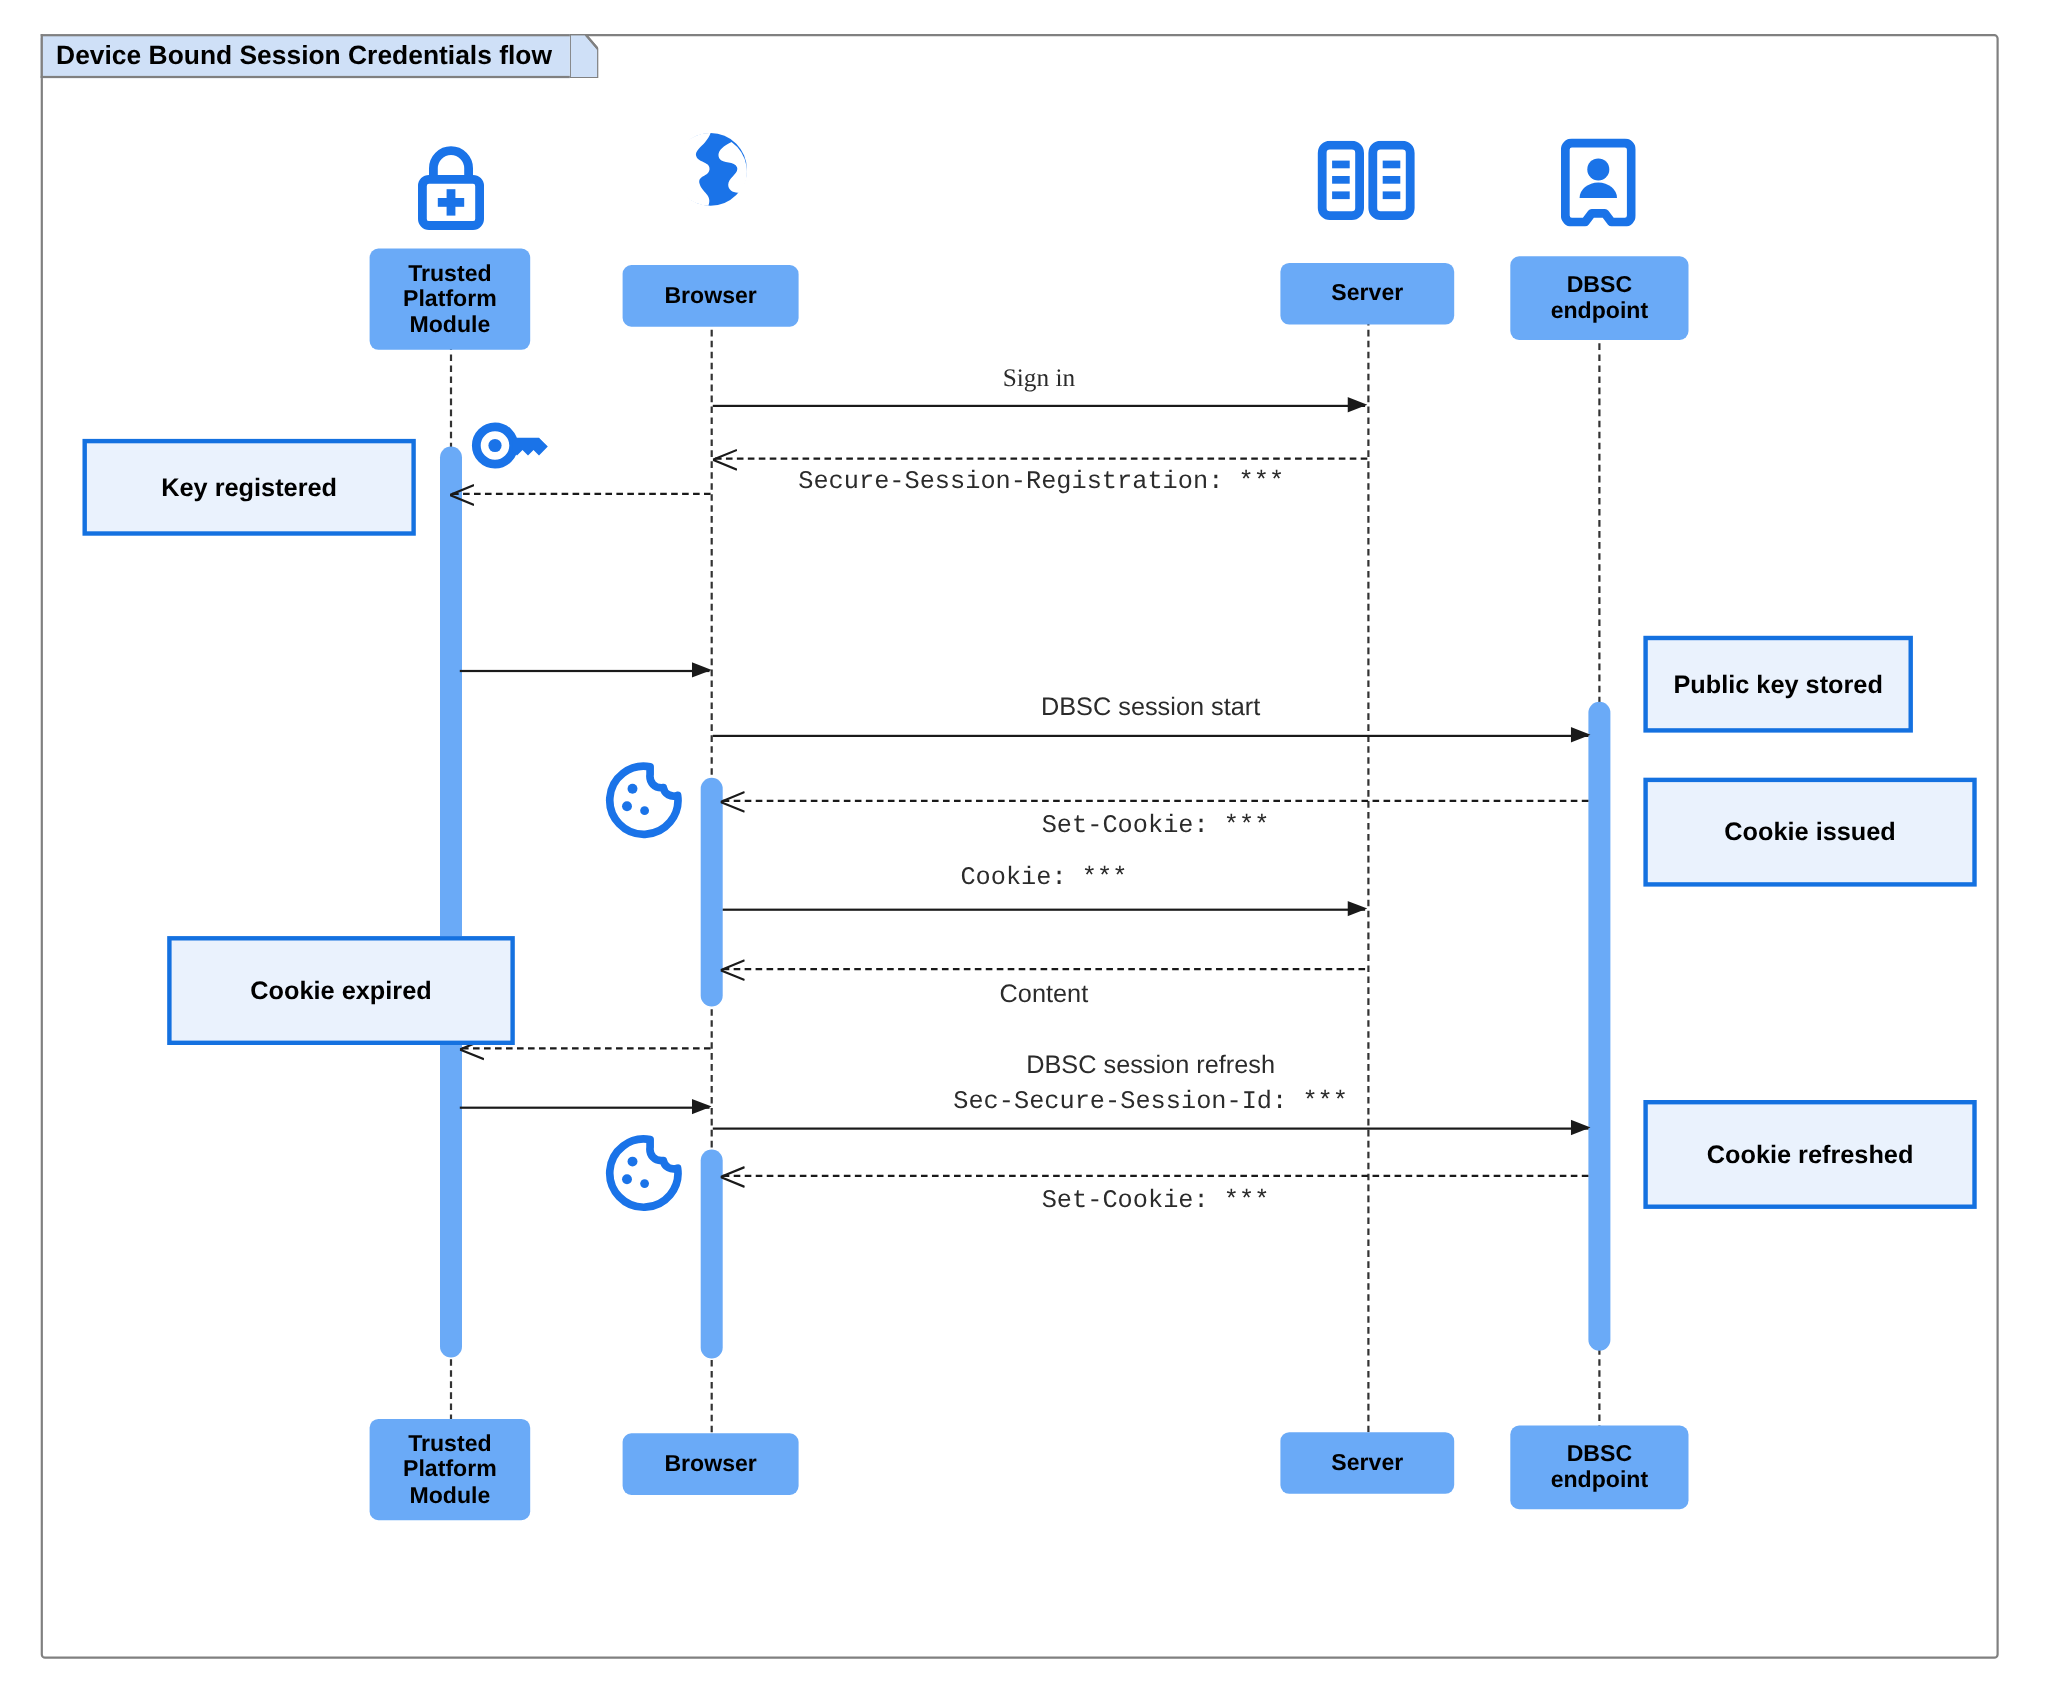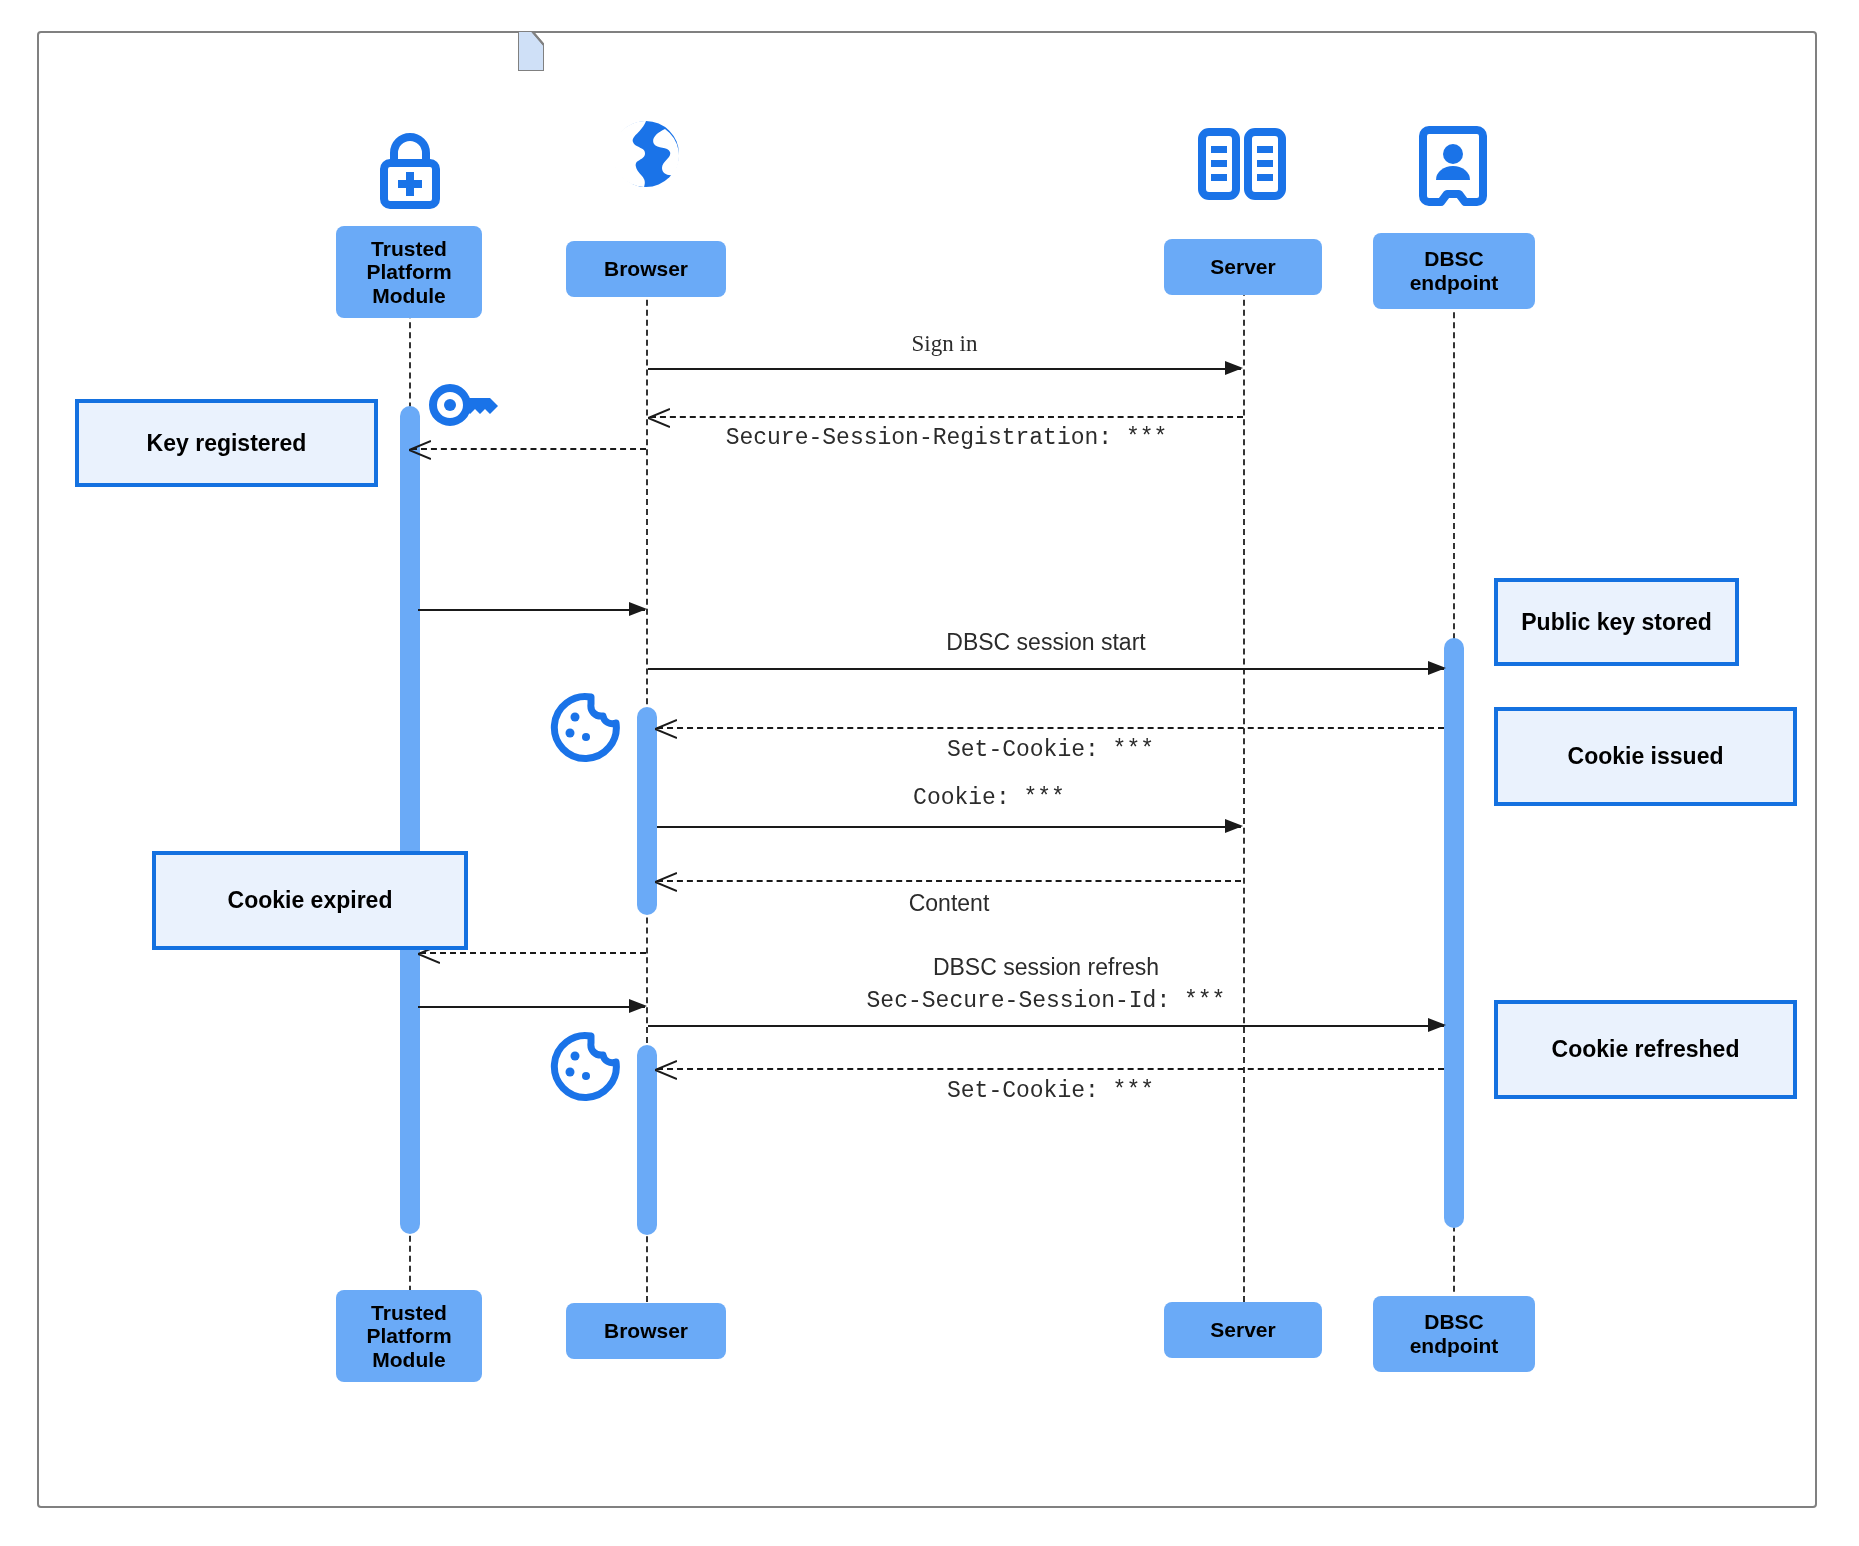--- a/index.html
+++ b/index.html
@@ -71,20 +71,23 @@
   .icon-abs{position:absolute;}
   .icon-abs svg{display:block;}
 </style>
 </head>
 <body>
 
 <div id="stage">
 
   <div class="frame"></div>
 
+  <div class="frame-tab" id="frame-tab" style="width: 481px;">
+    <span class="tab-label">Device Bound Session Credentials flow</span>
+  </div>
   <div class="frame-tab-corner" id="frame-tab-corner" style="left: 518px;">
     <svg width="26" height="40" viewBox="0 0 26 40">
       <path d="M0,0 H14 L26,14 V40 H0 Z" fill="#cfe0f7" stroke="#808080" stroke-width="2"></path>
       <path d="M0,0 H14 L26,14 V40" fill="none" stroke="#808080" stroke-width="2"></path>
     </svg>
   </div>
 
   <div class="lifeline" style="left:409px;top:272px;height:1060px;"></div>
   <div class="lifeline" style="left:646px;top:250px;height:1082px;"></div>
   <div class="lifeline" style="left:1243px;top:250px;height:1082px;"></div>
@@ -204,21 +207,21 @@
     <div class="msg-label mono" style="top:9px;">Set-Cookie: ***</div>
   </div>
 
   <div class="msg" style="left:657px;top:826px;width:584px;">
     <div class="line"></div>
     <div class="arrowhead" style="right:-2px;">
       <svg width="18" height="18" viewBox="0 0 18 18">
           <path d="M0 2 L18 9 L0 16 Z" fill="#1a1a1a"></path>
         </svg>
     </div>
-    <div class="msg-label mono" style="top:-42px;margin-left:40px;">Cookie: ***</div>
+    <div class="msg-label mono" style="top:-42px;">Cookie: ***</div>
   </div>
 
   <div class="msg dashed" style="left:657px;top:880px;width:584px;">
     <div class="line"></div>
     <div class="arrowhead" style="left:-2px;">
       <svg width="22" height="22" viewBox="0 0 22 22">
           <path d="M0 11 L22 2 M0 11 L22 20" stroke="#1a1a1a" stroke-width="2" fill="none"></path>
         </svg>
     </div>
     <div class="msg-label sans" style="top:9px;">Content</div>

